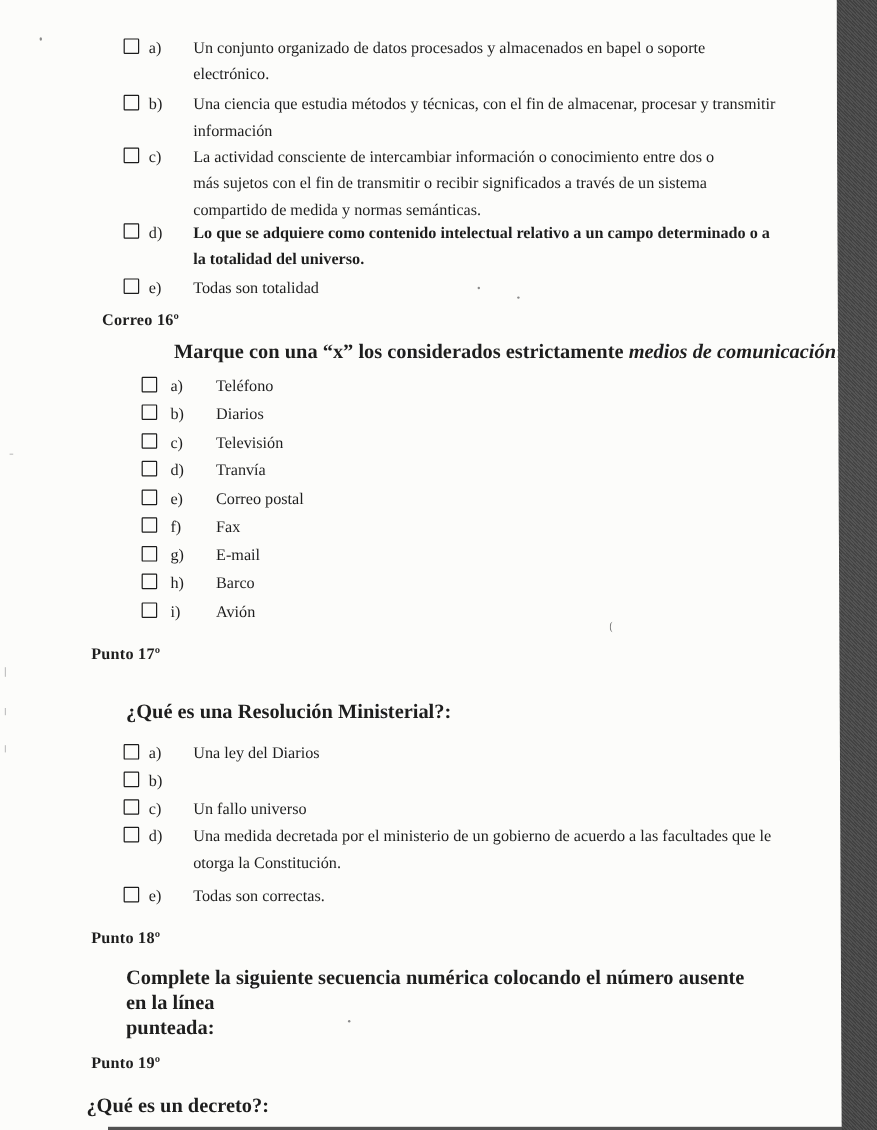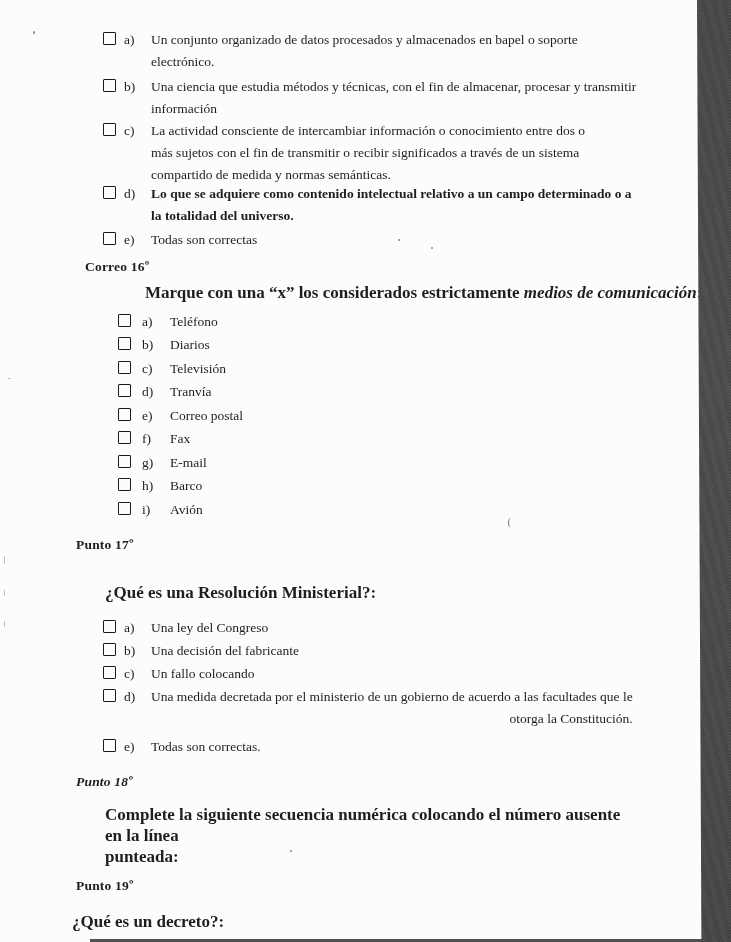--- a/index.html
+++ b/index.html
@@ -27,21 +27,21 @@
   .punto{font-weight:bold;font-size:13.5px;letter-spacing:.2px;white-space:nowrap;}
   .instr{font-weight:bold;font-size:17px;line-height:21px;white-space:pre-line;}
   .instr .em{font-style:italic;}
   
   .opt{display:flex;align-items:flex-start;}
   .opt .cb{
     width:11px;height:11px;border:1.5px solid #1c1c1c;background:transparent;
     margin-top:3px;flex:none;border-radius:1px;
   }
   .opt .letter{margin-left:8px;width:21px;flex:none;font-size:13.5px;line-height:22px;}
-  .opt .txt{margin-left:6px;font-size:13.5px;line-height:22px;white-space:pre-line;}
+  .opt .txt{margin-left:16px;font-size:13.5px;line-height:22px;white-space:pre-line;}
   .opt16 .letter{margin-left:11px;width:22px;}
   
   .dot{position:absolute;background:#8a8a8a;border-radius:50%;}
   .tick{position:absolute;background:#c2c2c2;}
   .paren{position:absolute;width:5px;height:9px;border-left:1px solid #777;border-radius:50% 0 0 50%;}
 </style>
 </head>
 <body>
 
 <div class="abs opt" style="left:103px;top:29px;">
@@ -65,21 +65,21 @@
 </div>
 <div class="abs opt" style="left:103px;top:183px;">
   <span class="cb"></span>
   <span class="letter">d)</span>
   <span class="txt" style="max-width:520px;font-weight:bold;">Lo que se adquiere como contenido intelectual relativo a un campo determinado o a
 la totalidad del universo.</span>
 </div>
 <div class="abs opt" style="left:103px;top:229px;">
   <span class="cb"></span>
   <span class="letter">e)</span>
-  <span class="txt">Todas son correctas</span>
+  <span class="txt">Todas son totalidad</span>
 </div>
 
 <div class="abs punto" style="left:85px;top:259px;">Correo 16º</div>
 <div class="abs instr" style="left:145px;top:282px;"><span>Marque con una “x” los considerados estrictamente </span><span class="em">medios de comunicación</span><span>:</span></div>
 
 <div class="abs opt opt16" style="left:118px;top:311px;">
   <span class="cb"></span>
   <span class="letter">a)</span>
   <span class="txt">Teléfono</span>
 </div>
@@ -123,45 +123,44 @@
   <span class="letter">i)</span>
   <span class="txt">Avión</span>
 </div>
 
 <div class="abs punto" style="left:76px;top:537px;font-family:Liberation Serif, serif;">Punto 17º</div>
 <div class="abs instr" style="left:105px;top:582px;text-align:right;">¿Qué es una Resolución Ministerial?:</div>
 
 <div class="abs opt" style="left:103px;top:617px;">
   <span class="cb"></span>
   <span class="letter">a)</span>
-  <span class="txt">Una ley del Congreso</span>
+  <span class="txt">Una ley del Diarios</span>
 </div>
 <div class="abs opt" style="left:103px;top:640px;">
   <span class="cb"></span>
   <span class="letter">b)</span>
-  <span class="txt">Una decisión del fabricante</span>
 </div>
 <div class="abs opt" style="left:103px;top:663px;">
   <span class="cb"></span>
   <span class="letter">c)</span>
-  <span class="txt">Un fallo colocando</span>
+  <span class="txt">Un fallo universo</span>
 </div>
 <div class="abs opt" style="left:103px;top:686px;">
   <span class="cb"></span>
   <span class="letter">d)</span>
-  <span class="txt" style="max-width:525px;text-align:right;">Una medida decretada por el ministerio de un gobierno de acuerdo a las facultades que le
+  <span class="txt" style="max-width:525px;">Una medida decretada por el ministerio de un gobierno de acuerdo a las facultades que le
 otorga la Constitución.</span>
 </div>
 <div class="abs opt" style="left:103px;top:736px;">
   <span class="cb"></span>
   <span class="letter">e)</span>
   <span class="txt">Todas son correctas.</span>
 </div>
 
-<div class="abs punto" style="left:76px;top:774px;font-style:italic;">Punto 18º</div>
+<div class="abs punto" style="left:76px;top:774px;">Punto 18º</div>
 <div class="abs instr" style="left:105px;top:804px;max-width:520px;">Complete la siguiente secuencia numérica colocando el número ausente en la línea
 punteada:</div>
 
 <div class="abs punto" style="left:76px;top:878px;">Punto 19º</div>
 <div class="abs instr" style="left:72px;top:911px;">¿Qué es un decreto?:</div>
 
 <div class="dot" style="left:398px;top:239px;width:2px;height:2px;"></div>
 <div class="dot" style="left:431px;top:247px;width:2px;height:2px;"></div>
 <div class="dot" style="left:33px;top:31px;width:2px;height:3px;"></div>
 <div class="dot" style="left:290px;top:850px;width:2px;height:2px;"></div>

